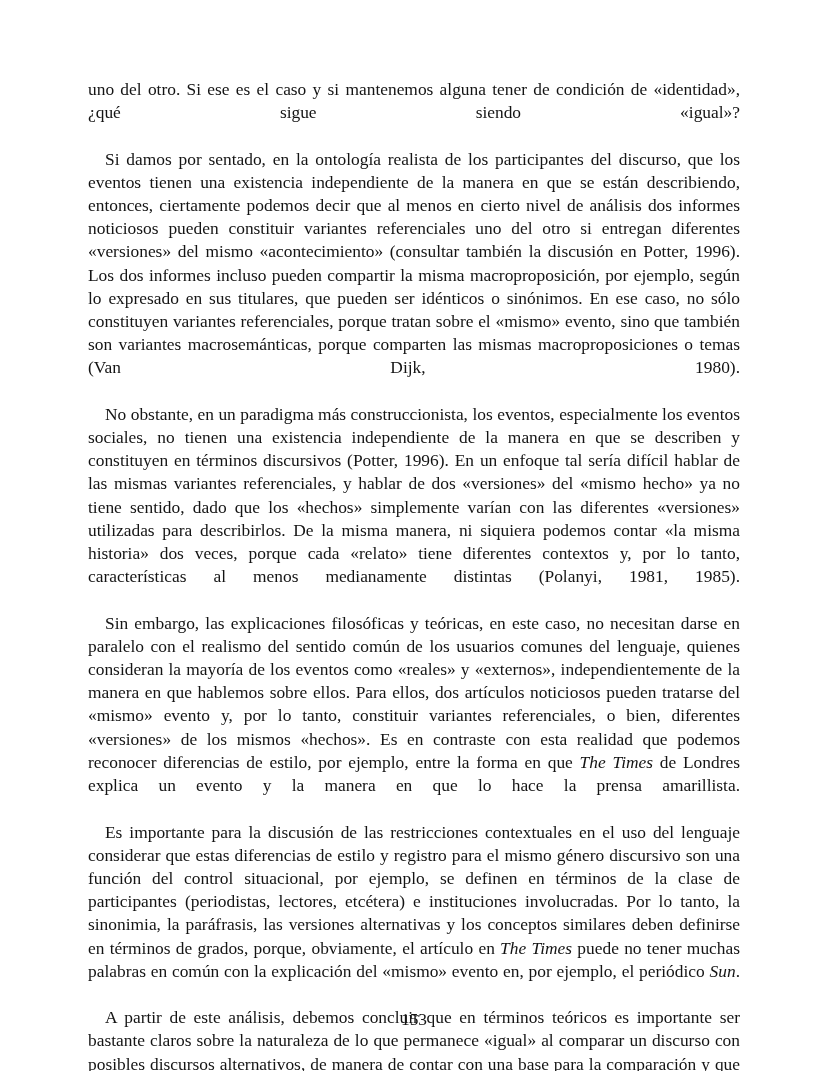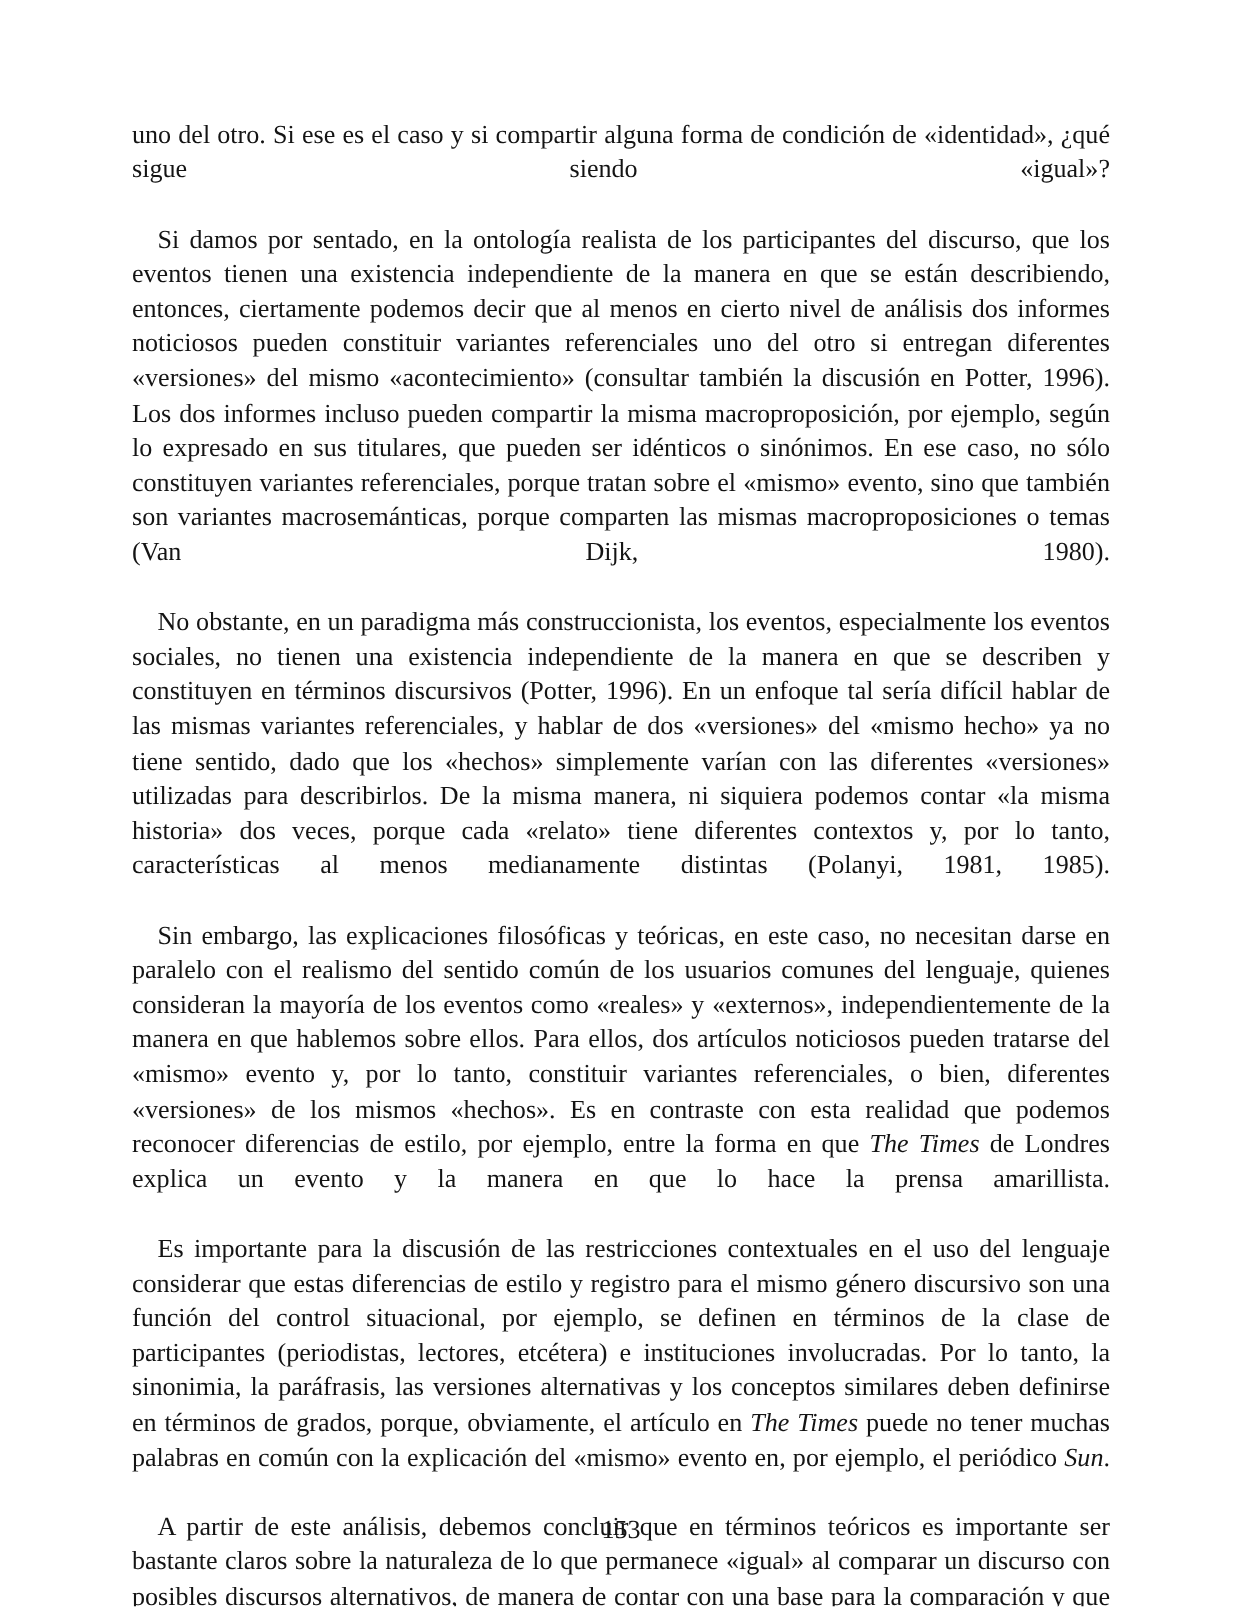--- a/index.html
+++ b/index.html
@@ -62,21 +62,21 @@
     line-height: 22px;
     color: #141414;
   }
 </style>
 </head>
 <body>
 
 <div class="page">
 
   <div class="text-block">
-      <p class="para"><span>uno del otro. Si ese es el caso y si compartir alguna forma de condición de «identidad», ¿qué sigue siendo «igual»?</span></p>
+      <p class="para"><span>uno del otro. Si ese es el caso y si mantenemos alguna tener de condición de «identidad», ¿qué sigue siendo «igual»?</span></p>
       <p class="para indent"><span>Si damos por sentado, en la ontología realista de los participantes del discurso, que los eventos tienen una existencia independiente de la manera en que se están describiendo, entonces, ciertamente podemos decir que al menos en cierto nivel de análisis dos informes noticiosos pueden constituir variantes referenciales uno del otro si entregan diferentes «versiones» del mismo «acontecimiento» (consultar también la discusión en Potter, 1996). Los dos informes incluso pueden compartir la misma macroproposición, por ejemplo, según lo expresado en sus titulares, que pueden ser idénticos o sinónimos. En ese caso, no sólo constituyen variantes referenciales, porque tratan sobre el «mismo» evento, sino que también son variantes macrosemánticas, porque comparten las mismas macroproposiciones o temas (Van Dijk, 1980).</span></p>
       <p class="para indent"><span>No obstante, en un paradigma más construccionista, los eventos, especialmente los eventos sociales, no tienen una existencia independiente de la manera en que se describen y constituyen en términos discursivos (Potter, 1996). En un enfoque tal sería difícil hablar de las mismas variantes referenciales, y hablar de dos «versiones» del «mismo hecho» ya no tiene sentido, dado que los «hechos» simplemente varían con las diferentes «versiones» utilizadas para describirlos. De la misma manera, ni siquiera podemos contar «la misma historia» dos veces, porque cada «relato» tiene diferentes contextos y, por lo tanto, características al menos medianamente distintas (Polanyi, 1981, 1985).</span></p>
       <p class="para indent"><span>Sin embargo, las explicaciones filosóficas y teóricas, en este caso, no necesitan darse en paralelo con el realismo del sentido común de los usuarios comunes del lenguaje, quienes consideran la mayoría de los eventos como «reales» y «externos», independientemente de la manera en que hablemos sobre ellos. Para ellos, dos artículos noticiosos pueden tratarse del «mismo» evento y, por lo tanto, constituir variantes referenciales, o bien, diferentes «versiones» de los mismos «hechos». Es en contraste con esta realidad que podemos reconocer diferencias de estilo, por ejemplo, entre la forma en que </span><em class="title-italic">The Times</em><span> de Londres explica un evento y la manera en que lo hace la prensa amarillista.</span></p>
       <p class="para indent"><span>Es importante para la discusión de las restricciones contextuales en el uso del lenguaje considerar que estas diferencias de estilo y registro para el mismo género discursivo son una función del control situacional, por ejemplo, se definen en términos de la clase de participantes (periodistas, lectores, etcétera) e instituciones involucradas. Por lo tanto, la sinonimia, la paráfrasis, las versiones alternativas y los conceptos similares deben definirse en términos de grados, porque, obviamente, el artículo en </span><em class="title-italic">The Times</em><span> puede no tener muchas palabras en común con la explicación del «mismo» evento en, por ejemplo, el periódico </span><em class="title-italic">Sun</em><span>.</span></p>
       <p class="para indent no-stretch"><span>A partir de este análisis, debemos concluir que en términos teóricos es importante ser bastante claros sobre la naturaleza de lo que permanece «igual» al comparar un discurso con posibles discursos alternativos, de manera de contar con una base para la comparación y que podamos hablar de variación. Al menos en términos de sentido</span></p>
     </div>
 
   <div class="folio">153</div>
 
 </div>

